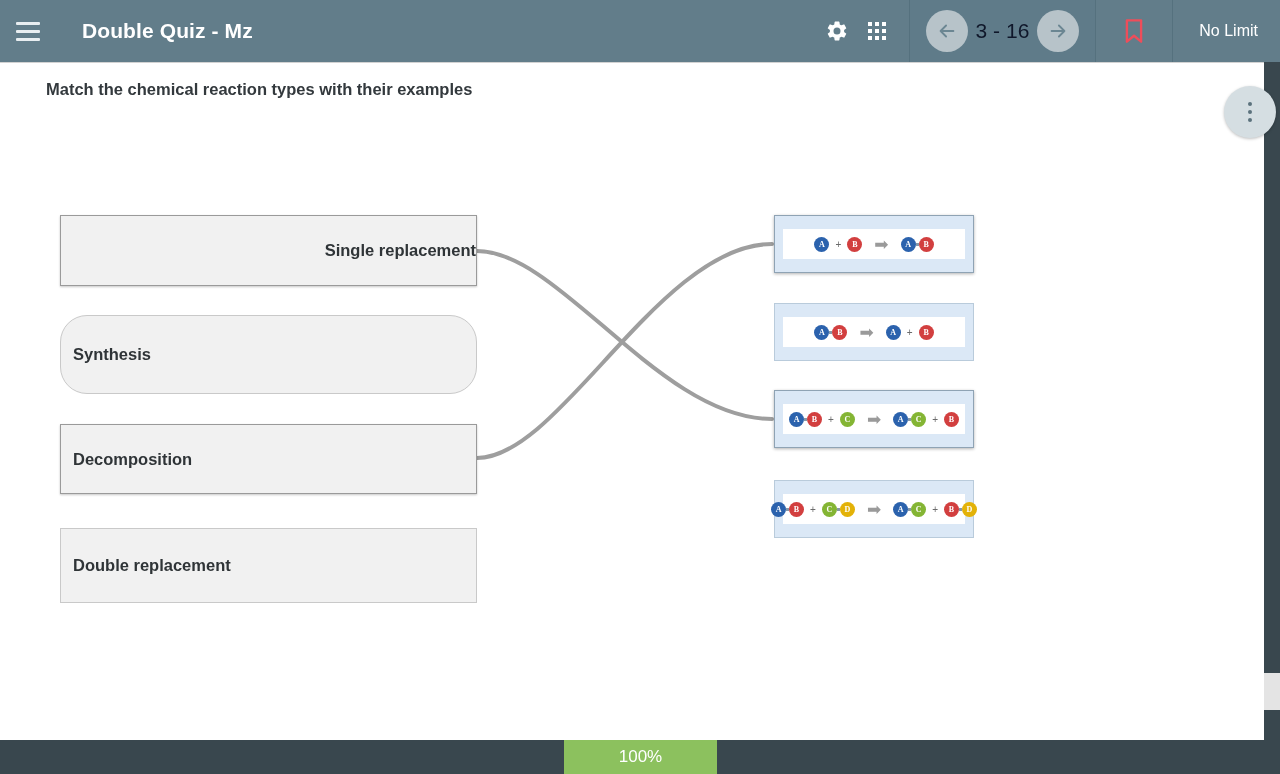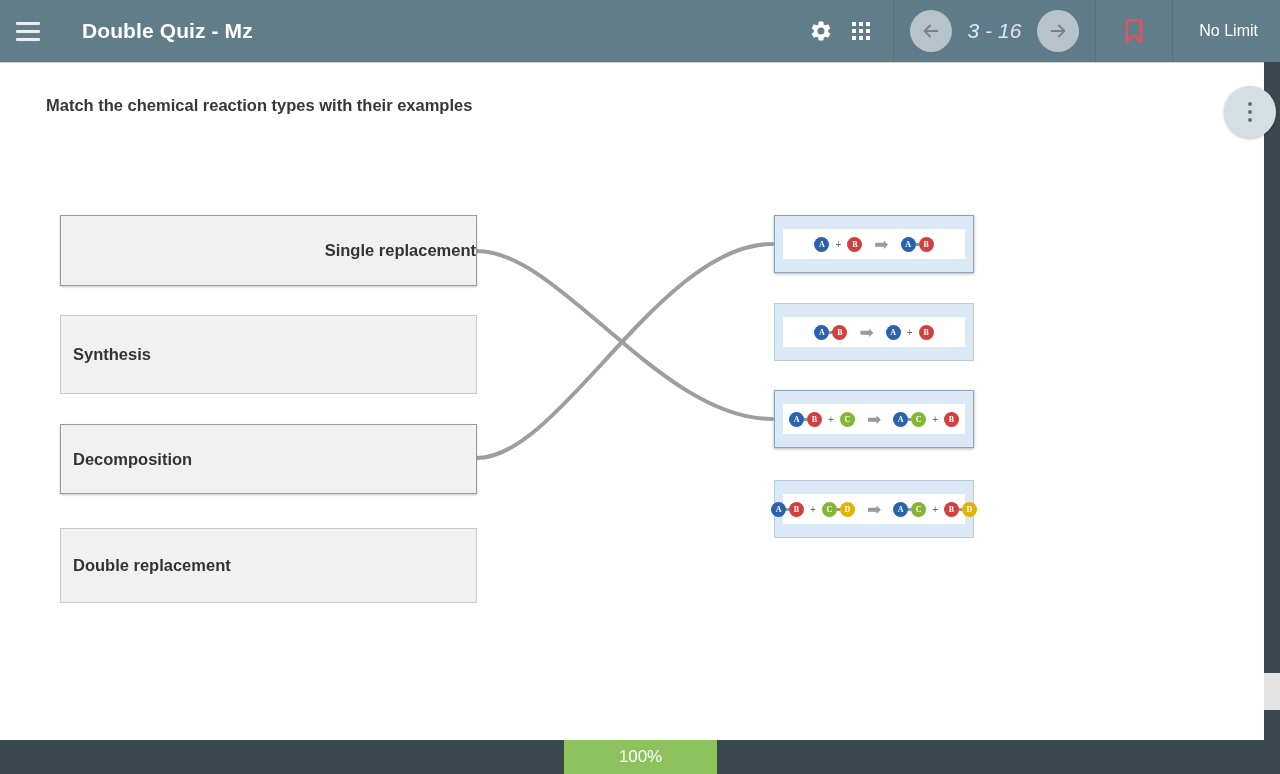--- a/index.html
+++ b/index.html
@@ -49,22 +49,22 @@
     border-right: 1px solid #55717e;
     padding: 0 16px;
   }
   .nav-circle {
     width: 42px; height: 42px; border-radius: 50%;
     background: #b7c3c9;
     display: flex; align-items: center; justify-content: center;
     cursor: pointer;
   }
   #page-indicator {
-    color: #e5e5e5; font-size: 21px;
-    margin: 0 16px; white-space: nowrap; font-style: italic;
+    color: #0f172a; font-size: 21px;
+    margin: 0 8px; white-space: nowrap;
   }
   #bookmark-group {
     display: flex; align-items: center; height: 62px;
     padding: 0 18px;
     border-right: 1px solid #55717e;
   }
   #limit-label {
     color: #ffffff; font-size: 16px;
     padding: 0 22px 0 26px; white-space: nowrap;
   }
@@ -77,21 +77,21 @@
   }
 
   
   #content-area {
     position: absolute; top: 62px; left: 0;
     width: 1264px; height: 673px;
     background: #ffffff;
     border-top: 1px solid #d2d2d2;
   }
   #question-prompt {
-    position: absolute; left: 46px; top: 33px;
+    position: absolute; left: 46px; top: 17px;
     font-size: 16.5px; font-weight: bold; color: #33393d;
   }
 
   
   .term-box {
     position: absolute;
     left: 60px; width: 417px;
     background: #f1f1f1;
     border: 1px solid #c9c9c9;
     display: flex; align-items: center;
@@ -250,21 +250,21 @@
 
   <svg id="connector-layer">
     <path d="M477,188 C560,188 660,356 772,356" fill="none" stroke="#9e9e9e" stroke-width="4" stroke-linecap="round"></path>
     <path d="M477,395 C560,395 660,181 772,181" fill="none" stroke="#9e9e9e" stroke-width="4" stroke-linecap="round"></path>
   </svg>
 
   <div id="terms-column">
       <div class="term-box linked" style="top: 152px; height: 71px; justify-content: flex-end;">
         <span class="term-label">Single replacement</span>
       </div>
-      <div class="term-box" style="top: 252px; height: 79px;">
+      <div class="term-box" style="top: 252px; height: 79px; border-radius: 27px;">
         <span class="term-label">Synthesis</span>
       </div>
       <div class="term-box linked" style="top: 361px; height: 70px;">
         <span class="term-label">Decomposition</span>
       </div>
       <div class="term-box" style="top: 457px; height: 75px; margin-top: 8px;">
         <span class="term-label">Double replacement</span>
       </div>
     </div>
   <div id="options-column">

